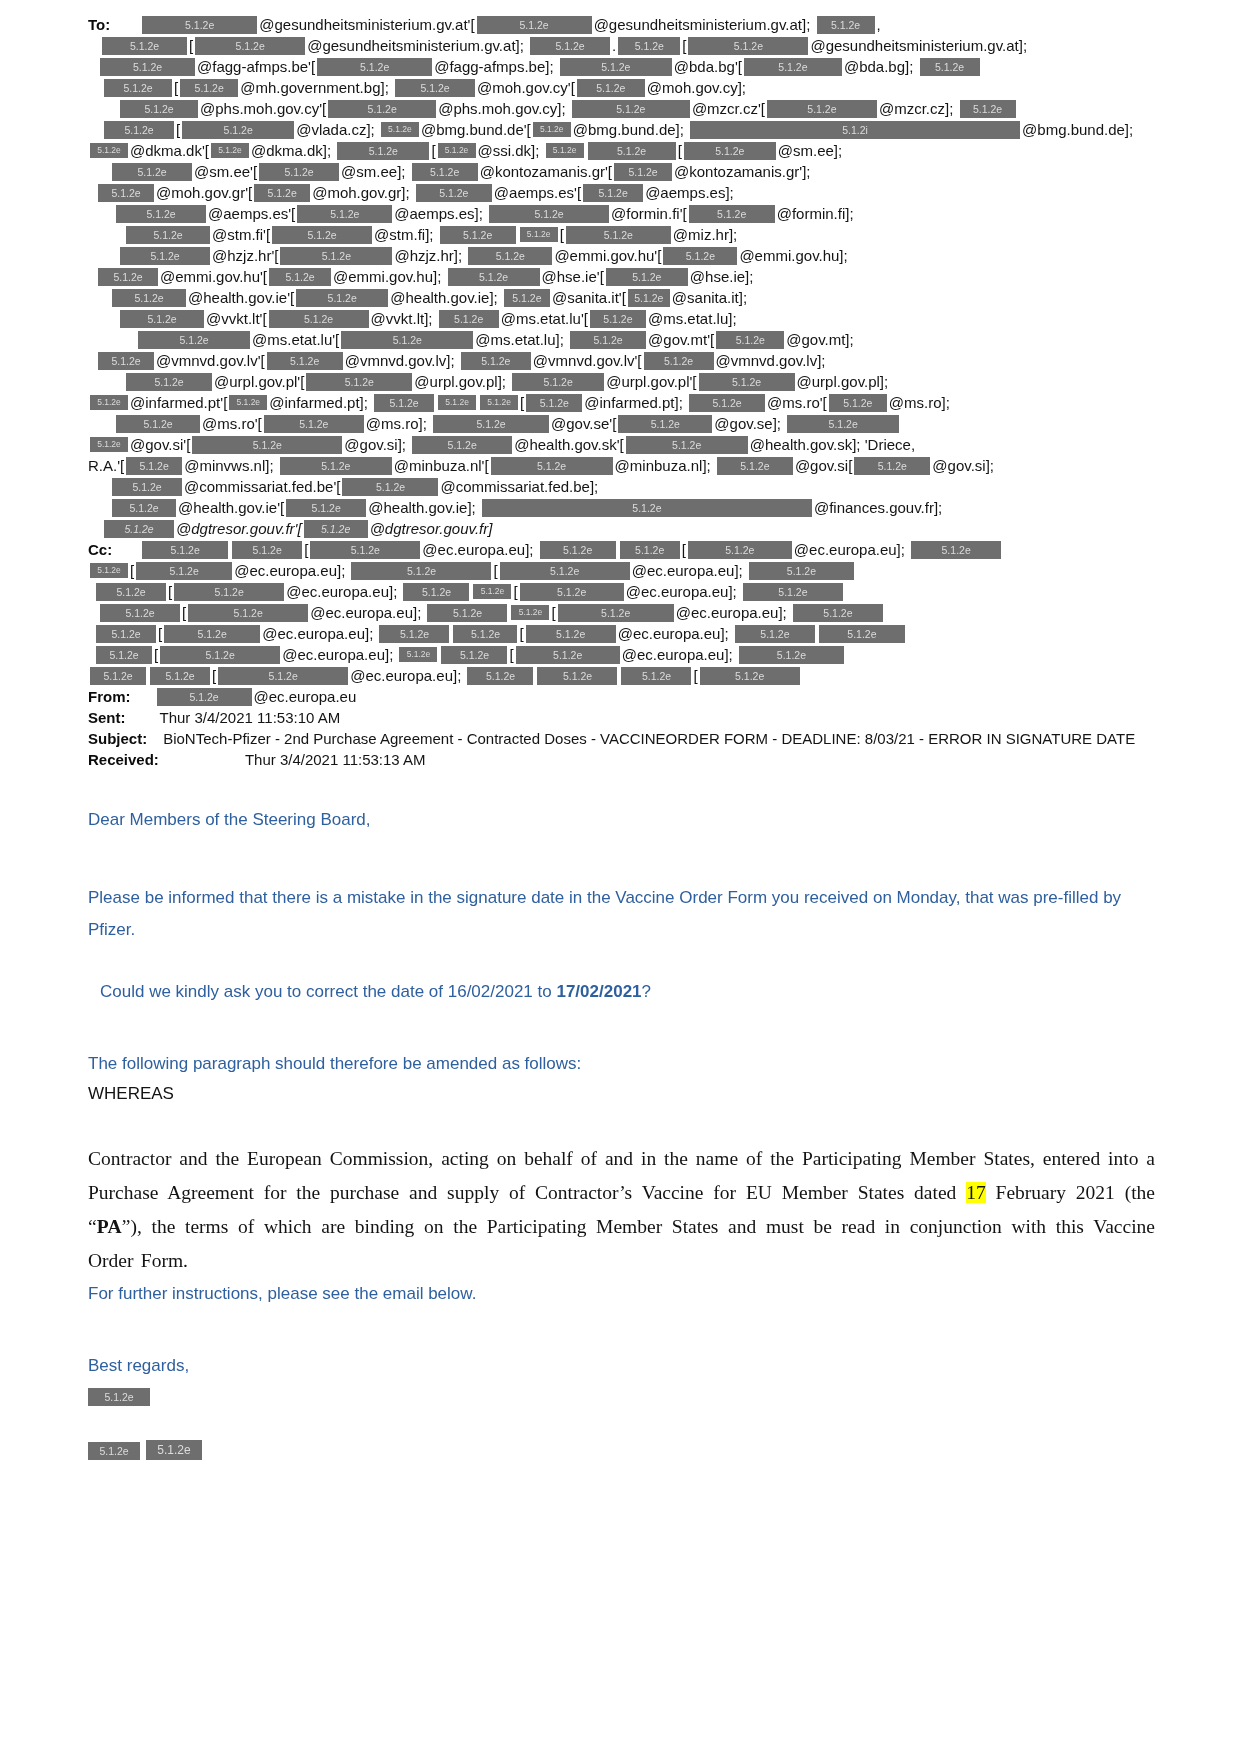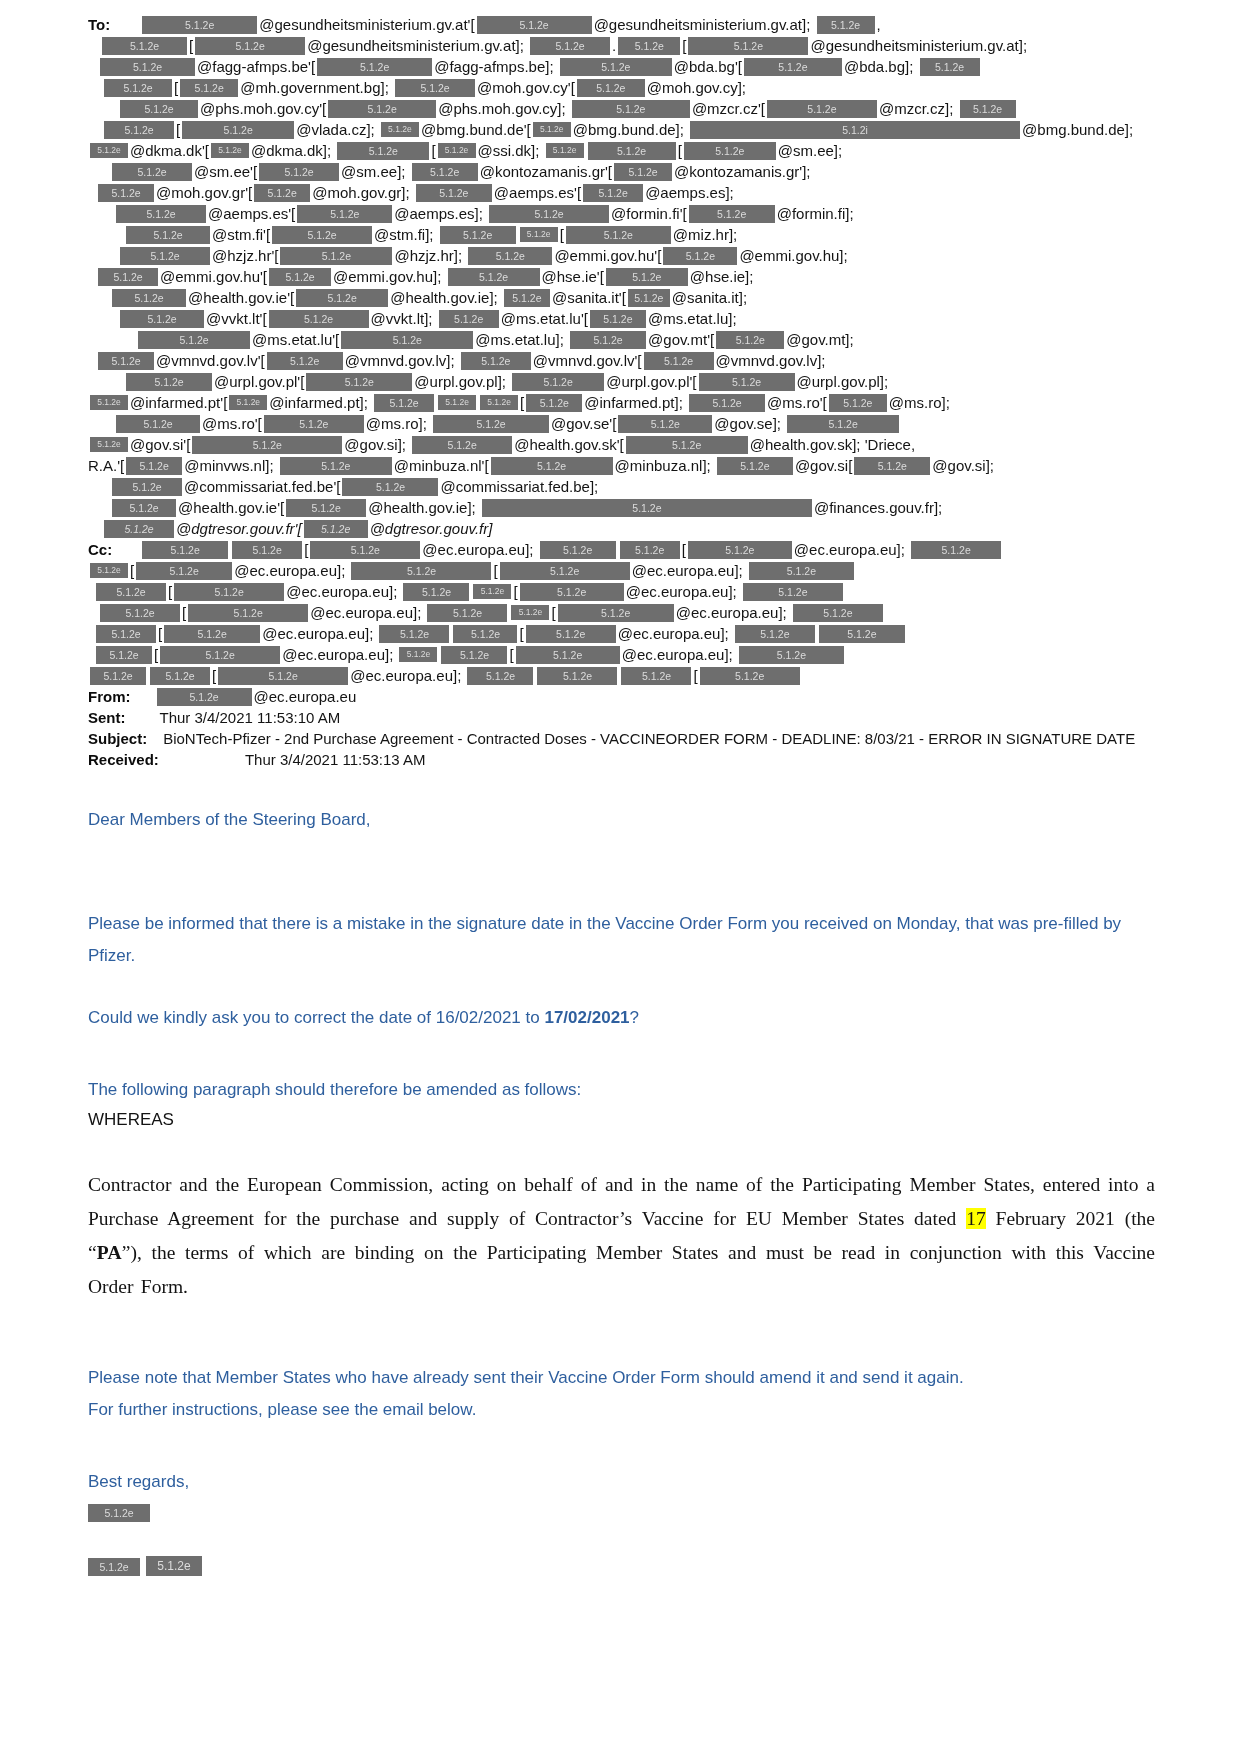--- a/index.html
+++ b/index.html
@@ -62,24 +62,23 @@
       <div class="hline" style="padding-left: 6px;"><span class="redact" style="width: 60px;">5.1.2e</span><span class="frag">[</span><span class="redact" style="width: 96px;">5.1.2e</span><span class="frag">@ec.europa.eu]; </span><span class="redact" style="width: 70px;">5.1.2e</span><span class="redact" style="width: 64px;">5.1.2e</span><span class="frag">[</span><span class="redact" style="width: 90px;">5.1.2e</span><span class="frag">@ec.europa.eu]; </span><span class="redact" style="width: 80px;">5.1.2e</span><span class="redact" style="width: 86px;">5.1.2e</span></div>
       <div class="hline" style="padding-left: 6px;"><span class="redact" style="width: 56px;">5.1.2e</span><span class="frag">[</span><span class="redact" style="width: 120px;">5.1.2e</span><span class="frag">@ec.europa.eu]; </span><span class="redact sm">5.1.2e</span><span class="redact" style="width: 66px;">5.1.2e</span><span class="frag">[</span><span class="redact" style="width: 104px;">5.1.2e</span><span class="frag">@ec.europa.eu]; </span><span class="redact" style="width: 105px;">5.1.2e</span></div>
       <div class="hline"><span class="redact" style="width: 56px;">5.1.2e</span><span class="redact" style="width: 60px;">5.1.2e</span><span class="frag">[</span><span class="redact" style="width: 130px;">5.1.2e</span><span class="frag">@ec.europa.eu]; </span><span class="redact" style="width: 66px;">5.1.2e</span><span class="redact" style="width: 80px;">5.1.2e</span><span class="redact" style="width: 70px;">5.1.2e</span><span class="frag">[</span><span class="redact" style="width: 100px;">5.1.2e</span></div>
       <div class="hline"><span class="lbl">From:</span><span class="sp" style="width: 24px;"></span><span class="redact" style="width: 95px;">5.1.2e</span><span class="frag">@ec.europa.eu</span></div>
       <div class="hline"><span class="lbl">Sent:</span><span class="sp" style="width: 34px;"></span><span class="frag">Thur 3/4/2021 11:53:10 AM</span></div>
       <div class="hline"><span class="lbl">Subject:</span><span class="sp" style="width: 16px;"></span><span class="frag">BioNTech-Pfizer - 2nd Purchase Agreement - Contracted Doses - VACCINEORDER FORM - DEADLINE: 8/03/21 - ERROR IN SIGNATURE DATE</span></div>
       <div class="hline"><span class="lbl">Received:</span><span class="sp" style="width: 86px;"></span><span class="frag">Thur 3/4/2021 11:53:13 AM</span></div>
     </div>
   <div class="email-body">
       <div class="p blue" style="margin-top: 0px;"><span>Dear Members of the Steering Board,</span></div>
-      <div class="p blue" style="margin-top: 72px;"><span>Please be informed that there is a mistake in the signature date in the Vaccine Order Form you received on Monday, that was pre-filled by Pfizer.</span></div>
-      <div class="p blue" style="margin-top: 30px;"><span>Could we kindly ask you to correct the date of 16/02/2021 to </span><strong>17/02/2021</strong><span>?</span></div>
+      <div class="p blue" style="margin-top: 46px;"><span>Please be informed that there is a mistake in the signature date in the Vaccine Order Form you received on Monday, that was pre-filled by Pfizer.</span></div>
+      <div class="p blue" style="margin-top: 30px; margin-left: 12px;"><span>Could we kindly ask you to correct the date of 16/02/2021 to </span><strong>17/02/2021</strong><span>?</span></div>
       <div class="p blue" style="margin-top: 40px;"><span>The following paragraph should therefore be amended as follows:</span></div>
       <div class="p black" style="margin-top: 2px;"><span>WHEREAS</span></div>
       <div class="p serif" style="margin-top: 36px;"><span>Contractor and the European Commission, acting on behalf of and in the name of the Participating Member States, entered into a Purchase Agreement for the purchase and supply of Contractor’s Vaccine for EU Member States dated </span><span class="hl">17</span><span> February 2021 (the “</span><strong>PA</strong><span>”), the terms of which are binding on the Participating Member States and must be read in conjunction with this Vaccine Order Form.</span></div>
-      <div class="p blue" style="margin-top: 58px;"><span>Please note that Member States who have already sent their Vaccine Order Form should amend it and send it again.</span></div>
       <div class="p blue" style="margin-top: 0px;"><span>For further instructions, please see the email below.</span></div>
       <div class="p blue" style="margin-top: 40px;"><span>Best regards,</span></div>
       <div class="boxrow" style="margin-top: 6px;"><span class="redact" style="width: 62px;">5.1.2e</span></div>
       <div class="boxrow" style="margin-top: 30px;"><span class="redact" style="width: 52px;">5.1.2e</span><span class="redact big" style="width: 56px;">5.1.2e</span></div>
     </div>
 </div>
 
 </body></html>

